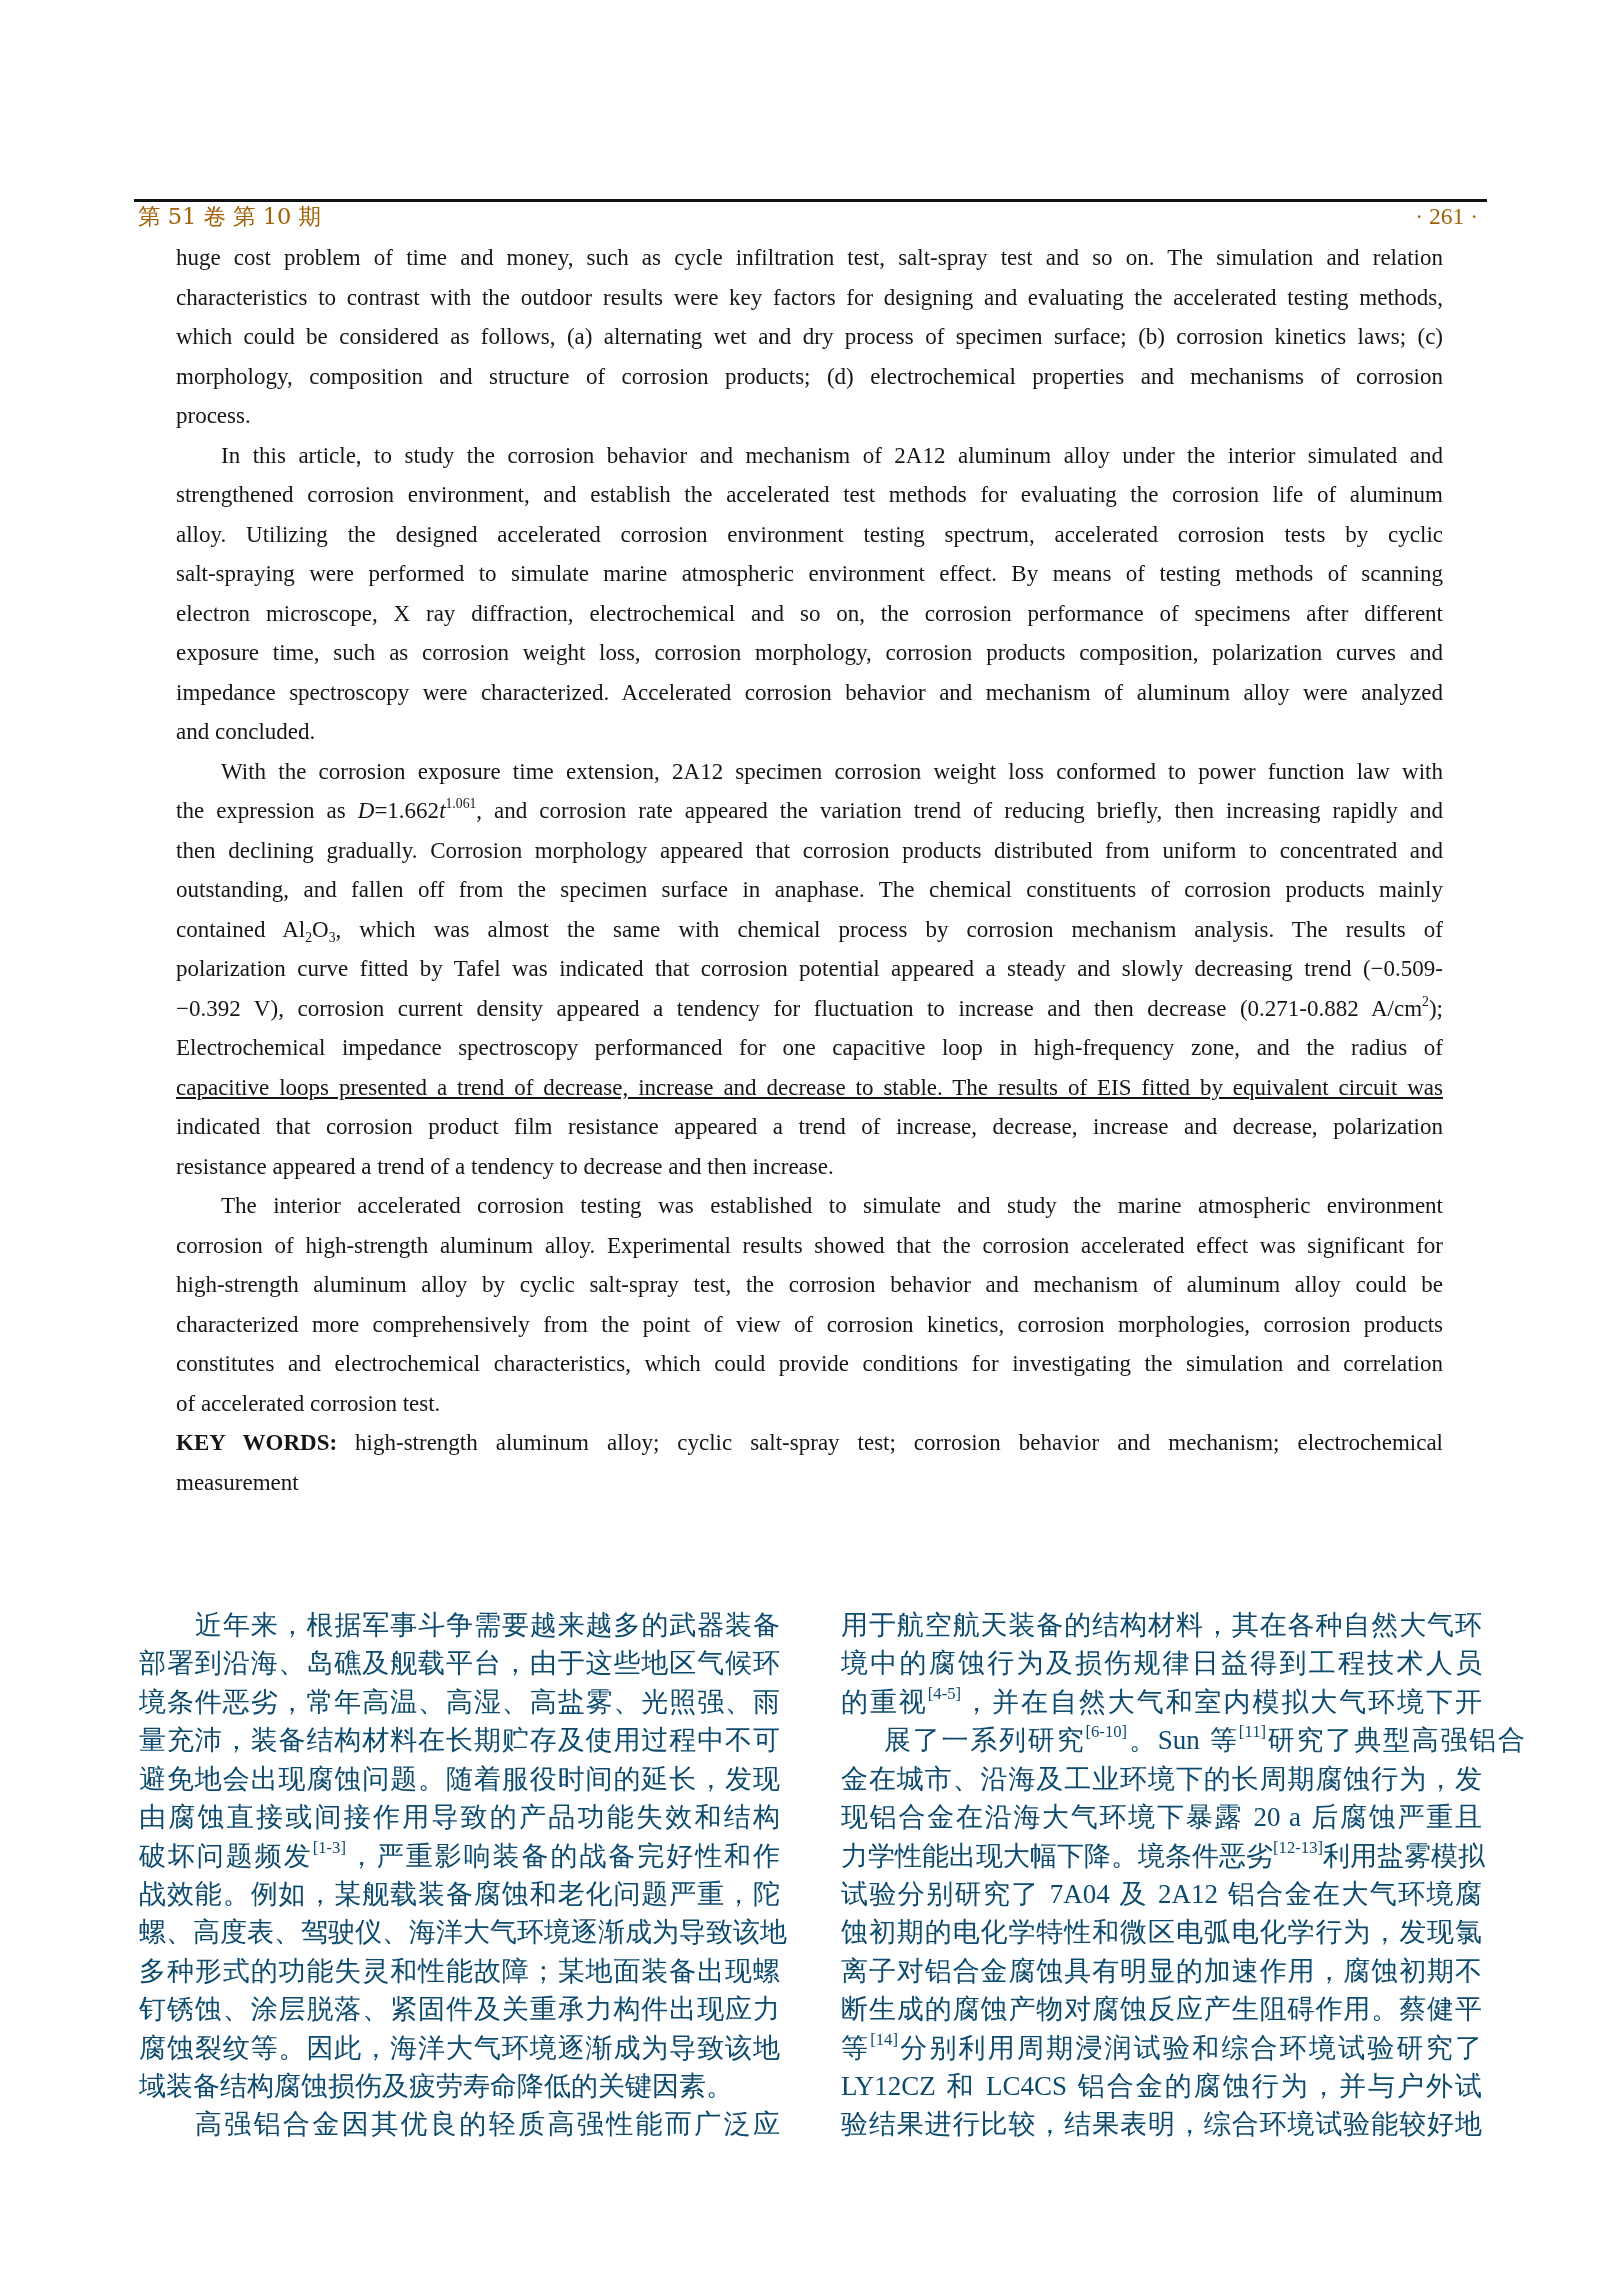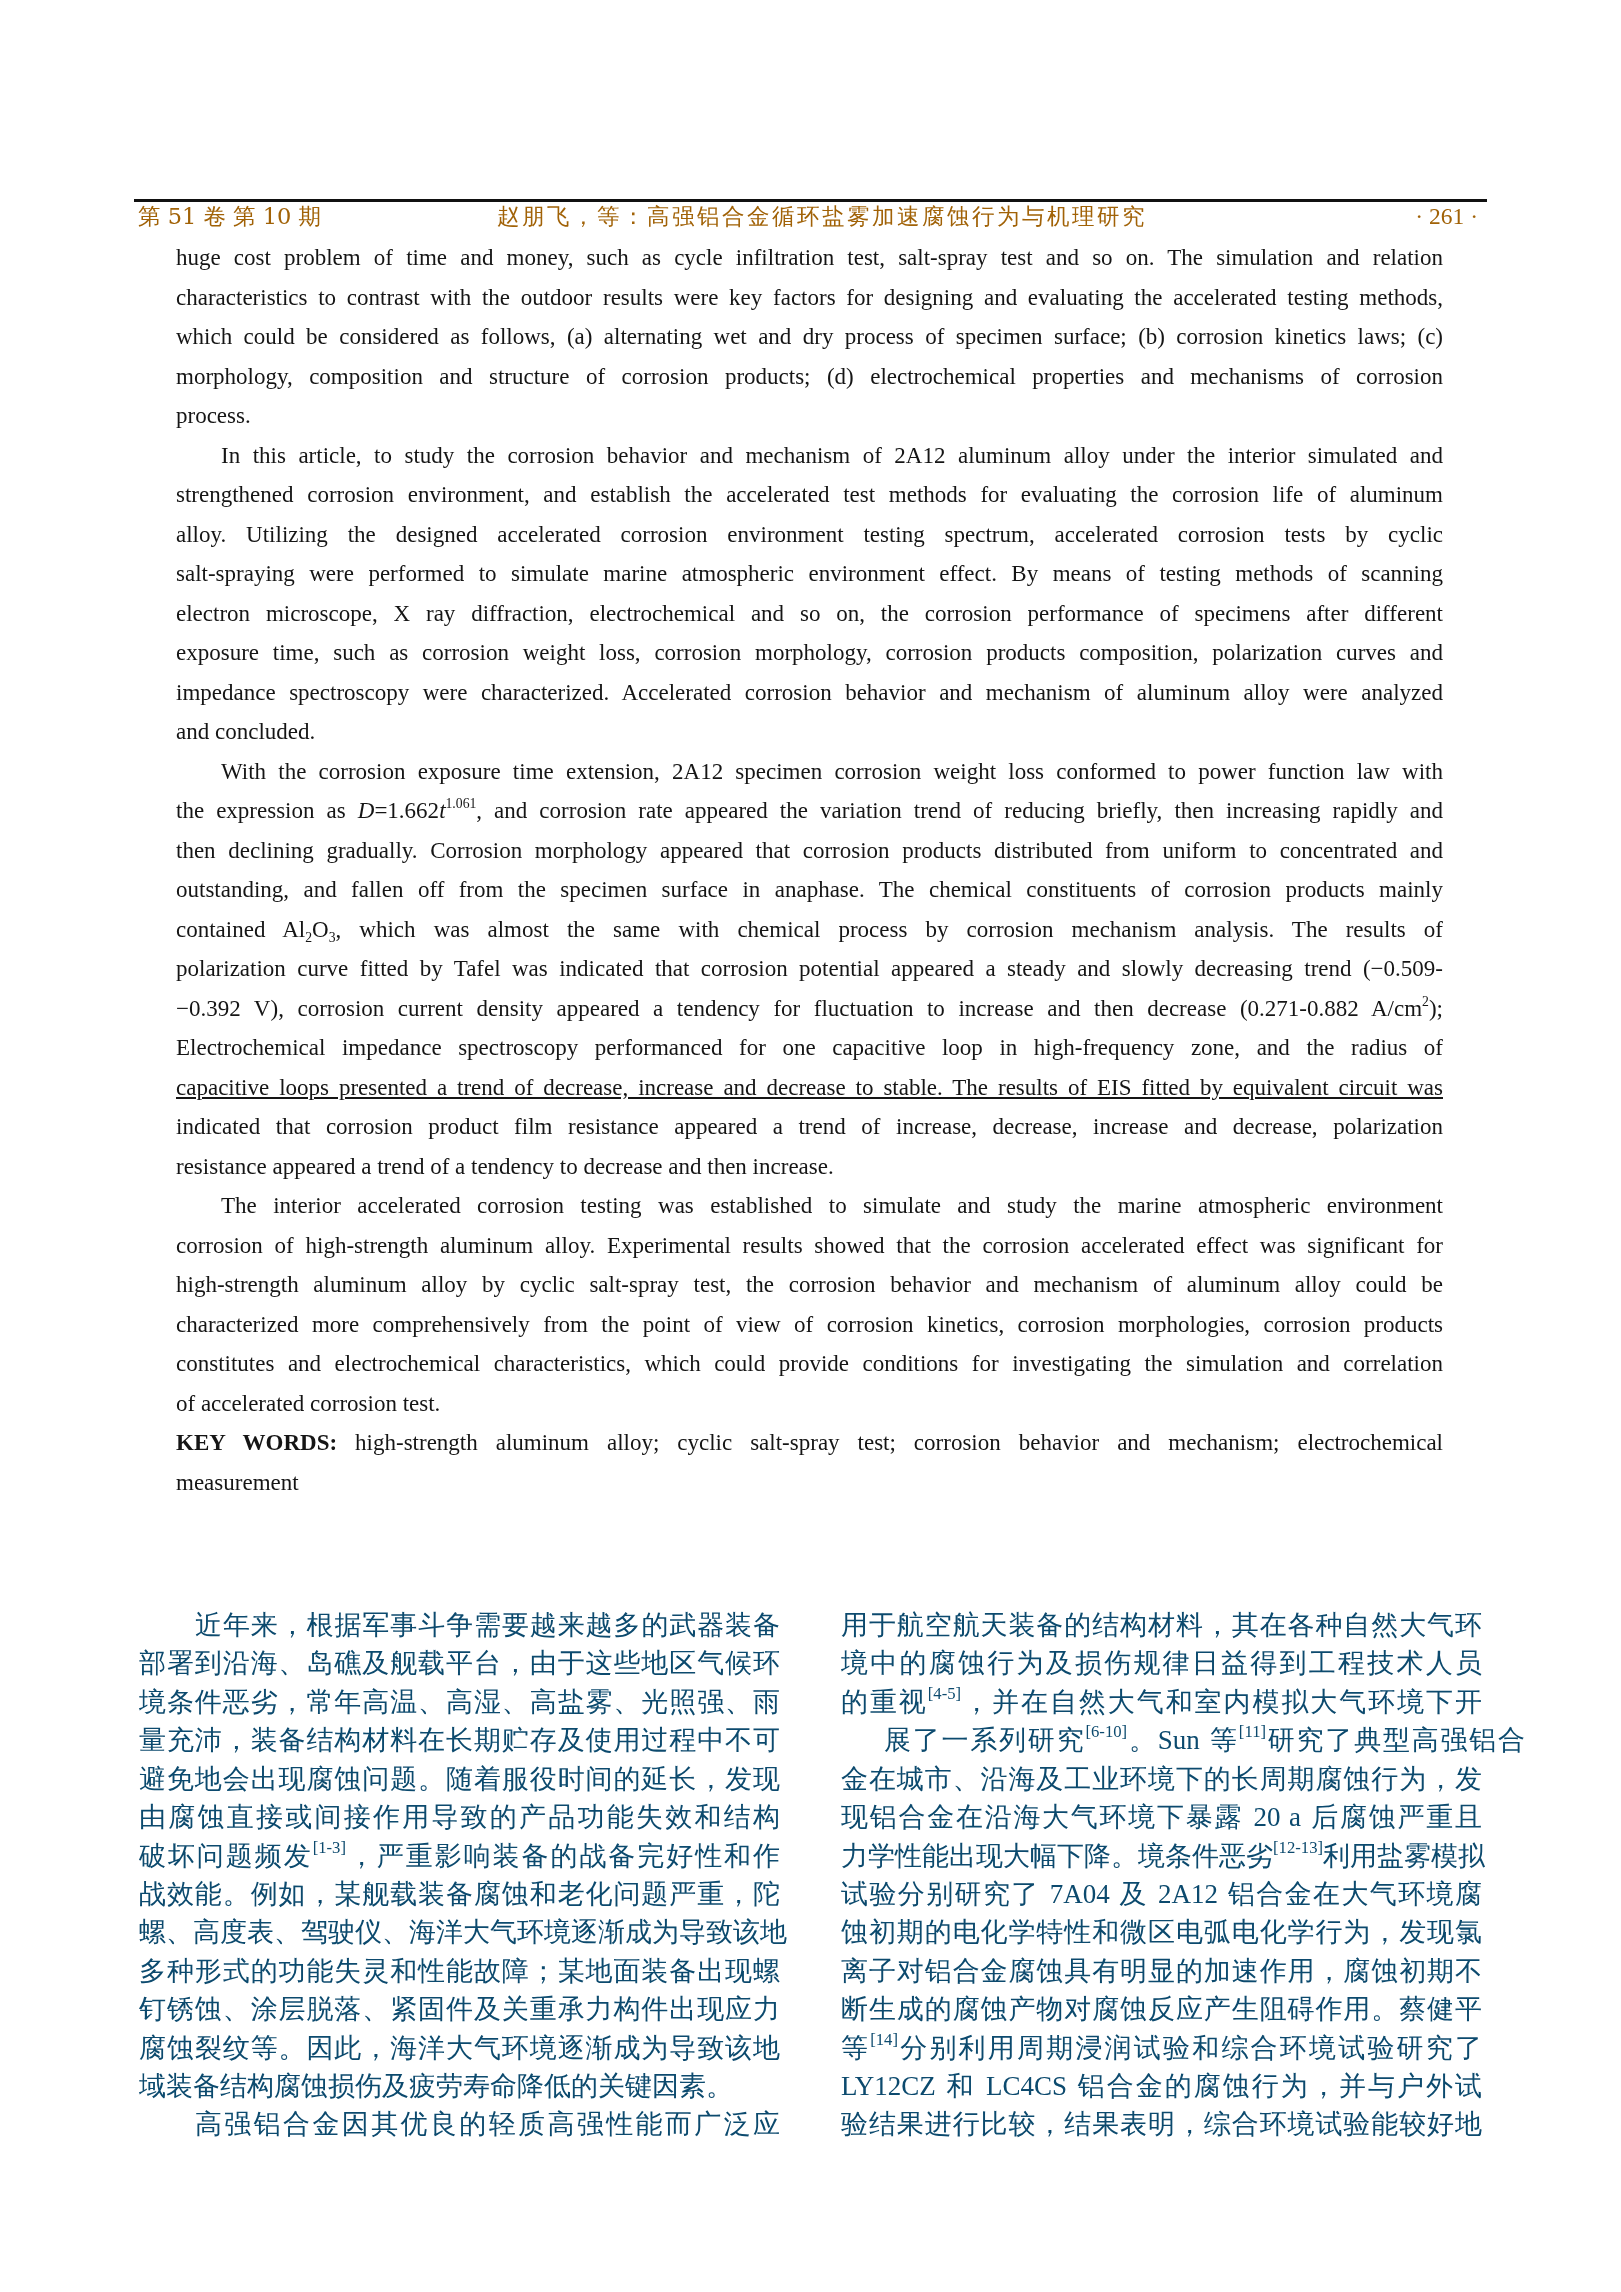--- a/index.html
+++ b/index.html
@@ -36,21 +36,20 @@
   .zh-line.last { text-align-last: left; }
   .zh-line.indent { padding-left: 56px; width: 585px; }
   .zh-line sup { font-family: "Liberation Serif", serif; font-size: 16.7px; line-height: 0; vertical-align: 11.8px; }
   .zh-line .latin { font-family: "Liberation Serif", serif; }
 </style>
 </head>
 <body>
 
 <div class="page">
   <div class="rh rh-left">第 51 卷   第 10 期</div>
-  <div class="rh rh-title">赵朋飞，等：高强铝合金循环盐雾加速腐蚀行为与机理研究</div>
   <div class="rh rh-page">· 261 ·</div>
   <div class="rh-rule"></div>
 
   <div class="en" id="en-block">
       <div class="en-line" style="top: 0px;">huge cost problem of time and money, such as cycle infiltration test, salt-spray test and so on. The simulation and relation</div>
       <div class="en-line" style="top: 40px;">characteristics to contrast with the outdoor results were key factors for designing and evaluating the accelerated testing methods,</div>
       <div class="en-line" style="top: 79px;">which could be considered as follows, (a) alternating wet and dry process of specimen surface; (b) corrosion kinetics laws; (c)</div>
       <div class="en-line" style="top: 119px;">morphology, composition and structure of corrosion products; (d) electrochemical properties and mechanisms of corrosion</div>
       <div class="en-line last" style="top: 158px;">process.</div>
       <div class="en-line indent" style="top: 198px;">In this article, to study the corrosion behavior and mechanism of 2A12 aluminum alloy under the interior simulated and</div>

